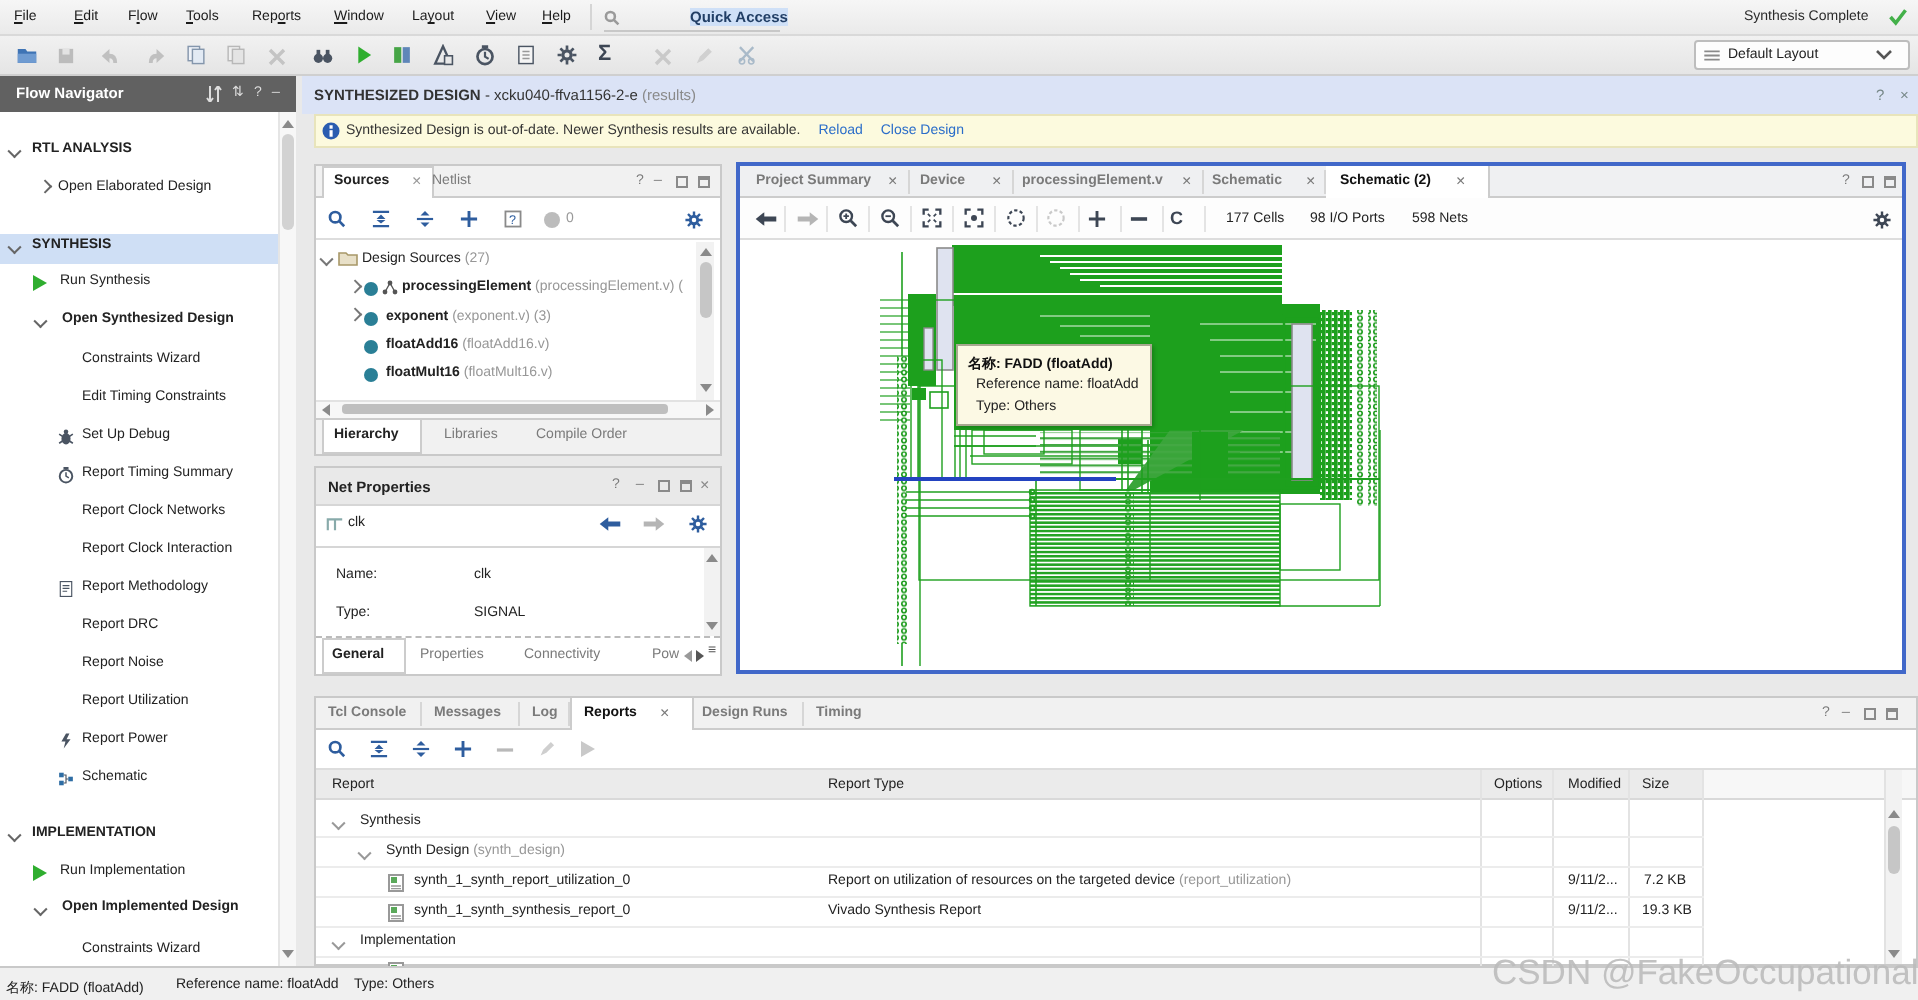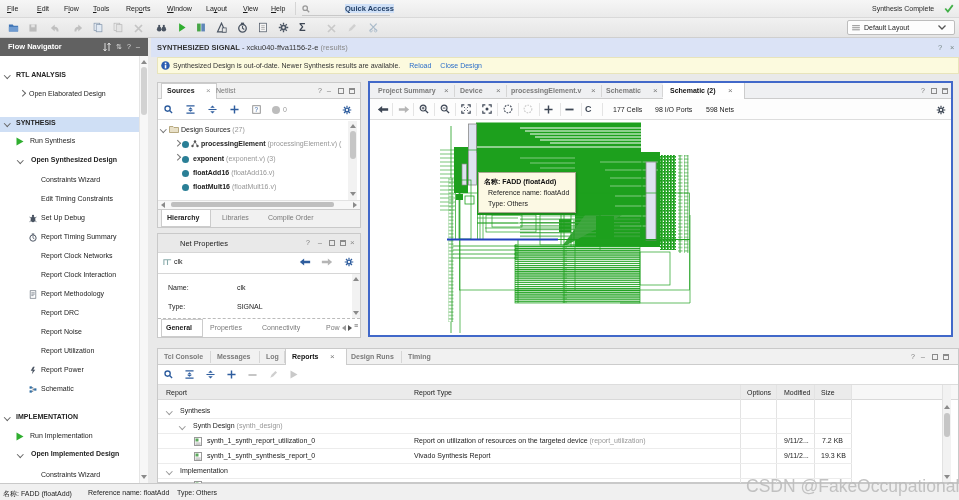--- a/index.html
+++ b/index.html
@@ -137,21 +137,21 @@
 </div>
 
 <div id="fnhdr" class="abs">Flow Navigator
   <svg class="abs" style="left:103px;top:5px" width="8" height="8" viewBox="0 0 8 8">
       <path d="M2 0 V8 M2 8 L0.5 6 M2 8 L3.5 6 M6 8 V0 M6 0 L4.5 2 M6 0 L7.5 2" stroke="#ddd" stroke-width="1"></path>
     </svg>
   <span class="abs" style="left:116px;top:0px;font-weight:normal;color:#ddd;font-size:7px;line-height:18px;">⇅</span>
   <span class="abs" style="left:127px;top:0px;font-weight:normal;color:#ddd;font-size:7px;line-height:18px;">?</span>
   <span class="abs" style="left:136px;top:-3px;font-weight:normal;color:#ddd;font-size:7px;line-height:18px;">_</span>
 </div>
-<div id="synhdr" class="abs"><b>SYNTHESIZED SIGNAL</b> - xcku040-ffva1156-2-e <span style="color:#8a8a8a">(results)</span>
+<div id="synhdr" class="abs"><b>SYNTHESIZED DESIGN</b> - xcku040-ffva1156-2-e <span style="color:#8a8a8a">(results)</span>
   <span style="position:absolute;left:787px;top:0;color:#788;">?</span>
   <span style="position:absolute;left:799px;top:0;color:#788;">×</span>
 </div>
 
 <div id="ybar" class="abs">
   <svg class="abs" style="left:3px;top:3px" width="9" height="9" viewBox="0 0 11 11">
       <circle cx="5.5" cy="5.5" r="5.2" fill="#2a5db0"></circle>
       <rect x="4.6" y="2" width="1.9" height="2.1" fill="#fff"></rect>
       <rect x="4.6" y="5" width="1.9" height="4" fill="#fff"></rect>
     </svg>
@@ -299,21 +299,21 @@
 
   <div class="abs" style="left:0;top:126px;width:202px;height:18px;background:#f1f1f1;border-top:1px solid #ccc;"></div>
   <div class="abs" style="left:3px;top:126px;width:50px;height:18px;background:#fff;border:1px solid #ccc;"></div>
   <span class="abs" style="left:9px;top:131px;font-weight:bold;font-size:7px;">Hierarchy</span>
   <span class="tab" style="left:64px;top:131px;">Libraries</span>
   <span class="tab" style="left:110px;top:131px;">Compile Order</span>
 </div>
 
 <div id="netprop" class="abs" style="left:157px;top:233px;width:204px;height:105px;background:#fff;border:1px solid #c9c9c9;">
   <div class="abs" style="left:0;top:0;width:202px;height:18px;background:#e9e9e9;"></div>
-  <span class="abs" style="left:22px;top:5px;font-weight:normal;font-size:7.5px;text-align:right;">Net Properties</span>
+  <span class="abs" style="left:6px;top:5px;font-weight:bold;font-size:7.5px;text-align:right;">Net Properties</span>
   <span class="tab" style="left:148px;top:5px;">?</span>
     <span class="tab" style="left:160px;top:2px;">_</span>
   <span class="abs" style="left:171px;top:6px;width:6px;height:6px;border:1px solid #8a8a8a;"></span>
   <span class="abs" style="left:182px;top:6px;width:6px;height:6px;border:1px solid #8a8a8a;border-top-width:2px;"></span>
   <span class="abs" style="left:192px;top:4px;color:#8a8a8a;font-size:8px;">×</span>
   <div class="hline" style="left:0;top:18px;width:202px;"></div>
   <svg class="abs" style="left:5px;top:23px" width="9" height="9" viewBox="0 0 10 10">
       <path d="M1 9 V3 H5 V9 M5 3 H9" fill="none" stroke="#8aa" stroke-width="1.2"></path>
     </svg>
   <span class="abs" style="left:16px;top:24px;">clk</span>

